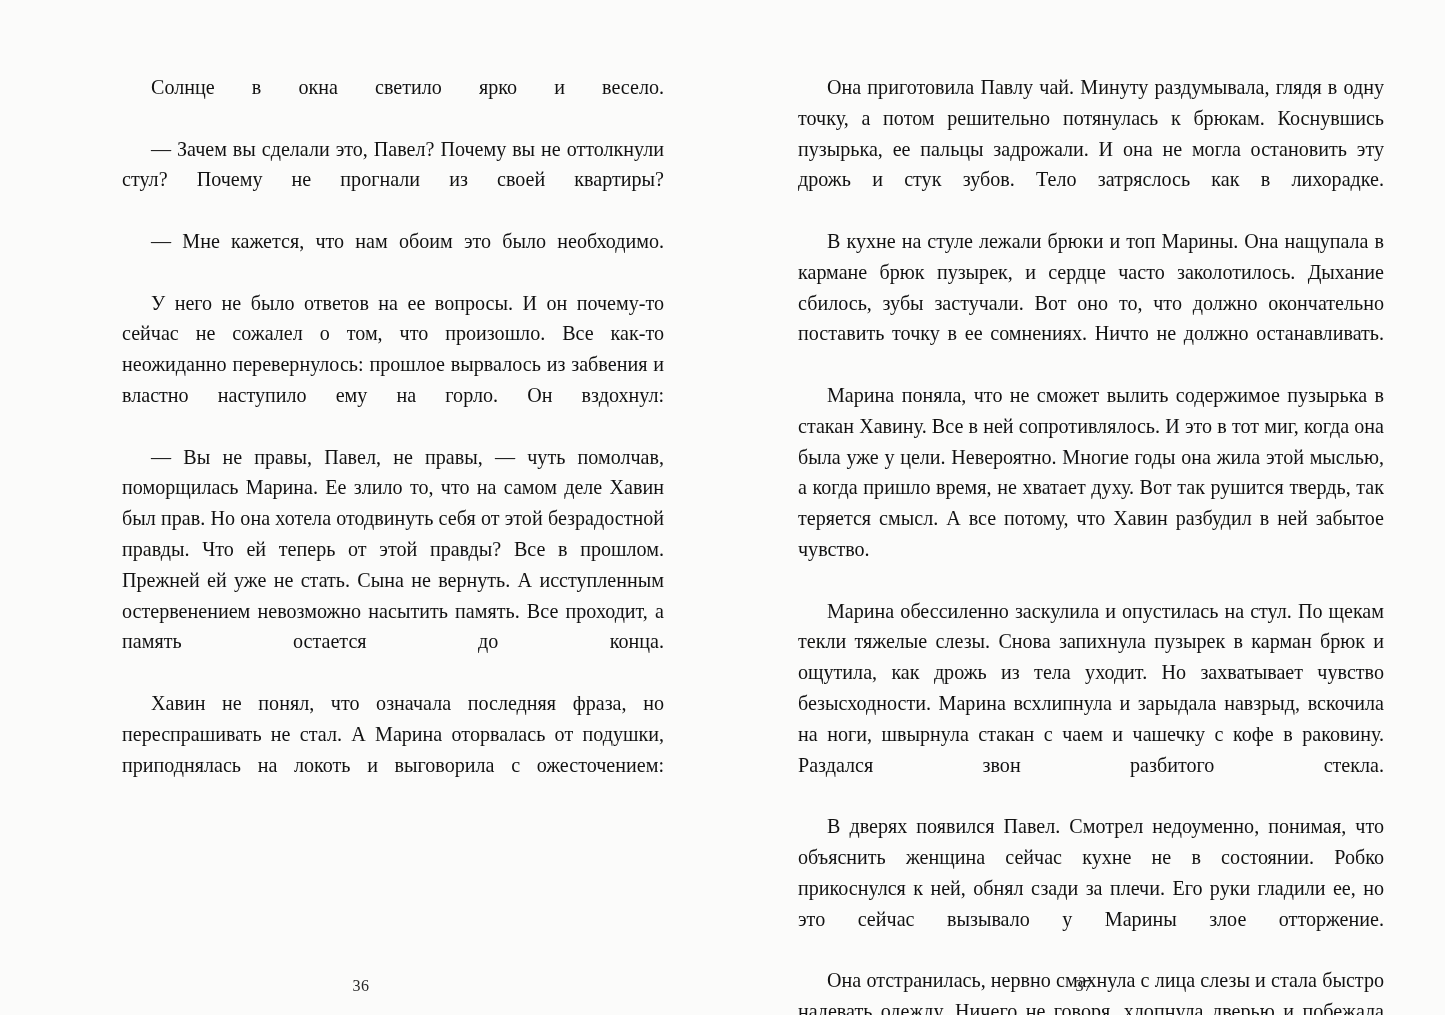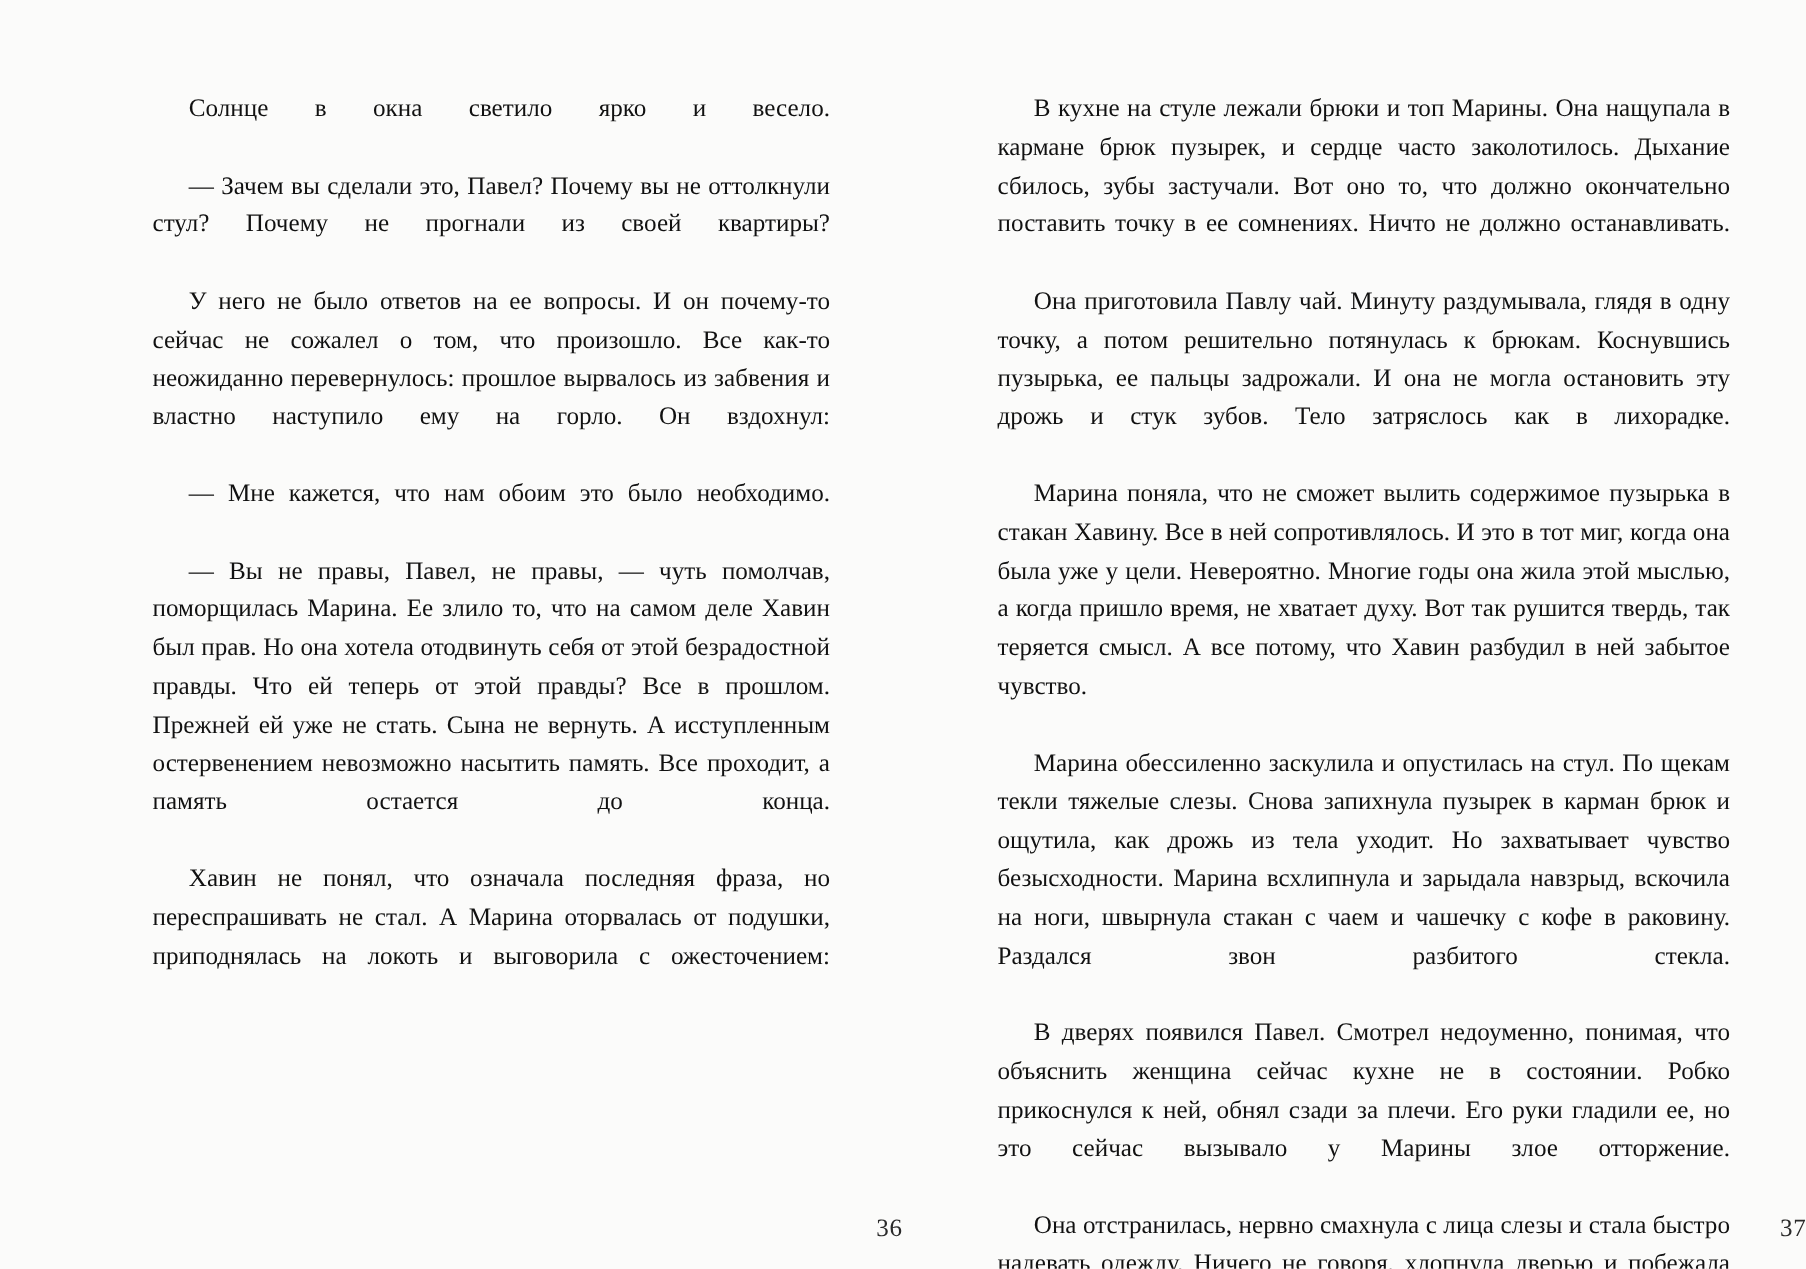--- a/index.html
+++ b/index.html
@@ -70,51 +70,51 @@
   p.para:after {
     content: "";
     display: inline-block;
     width: 100%;
   }
 
   .folio {
     position: absolute;
     bottom: 20px;
     width: 100%;
-    text-align: right;
-    font-size: 20px;
+    text-align: center;
+    font-size: 16px;
     letter-spacing: 0.5px;
     color: #2a2a2a;
     font-family: "Liberation Serif", "DejaVu Serif", serif;
   }
 
   .page-left .folio  { left: 0; }
   .page-right .folio { left: 0; }
 </style>
 </head>
 <body>
 
 <div class="spread">
 
   <div class="page page-left">
     <div class="text-column" id="left-col">
         <p class="para">Солнце в окна светило ярко и весело.</p>
         <p class="para">— Зачем вы сделали это, Павел? Почему вы не оттолкнули стул? Почему не прогнали из своей квартиры?</p>
+        <p class="para">— Мне кажется, что нам обоим это было необходимо.</p>
         <p class="para">У него не было ответов на ее вопросы. И он почему-то сейчас не сожалел о том, что произошло. Все как-то неожиданно перевернулось: прошлое вырвалось из забвения и властно наступило ему на горло. Он вздохнул:</p>
-        <p class="para">— Мне кажется, что нам обоим это было необходимо.</p>
         <p class="para">— Вы не правы, Павел, не правы, — чуть помолчав, поморщилась Марина. Ее злило то, что на самом деле Хавин был прав. Но она хотела отодвинуть себя от этой безрадостной правды. Что ей теперь от этой правды? Все в прошлом. Прежней ей уже не стать. Сына не вернуть. А исступленным остервенением невозможно насытить память. Все проходит, а память остается до конца.</p>
         <p class="para">Хавин не понял, что означала последняя фраза, но переспрашивать не стал. А Марина оторвалась от подушки, приподнялась на локоть и выговорила с ожесточением:</p>
       </div>
     <div class="folio">36</div>
   </div>
 
   <div class="page page-right">
     <div class="text-column" id="right-col">
+        <p class="para">Она приготовила Павлу чай. Минуту раздумывала, глядя в одну точку, а потом решительно потянулась к брюкам. Коснувшись пузырька, ее пальцы задрожали. И она не могла остановить эту дрожь и стук зубов. Тело затряслось как в лихорадке.</p>
         <p class="para">В кухне на стуле лежали брюки и топ Марины. Она нащупала в кармане брюк пузырек, и сердце часто заколотилось. Дыхание сбилось, зубы застучали. Вот оно то, что должно окончательно поставить точку в ее сомнениях. Ничто не должно останавливать.</p>
-        <p class="para">Она приготовила Павлу чай. Минуту раздумывала, глядя в одну точку, а потом решительно потянулась к брюкам. Коснувшись пузырька, ее пальцы задрожали. И она не могла остановить эту дрожь и стук зубов. Тело затряслось как в лихорадке.</p>
         <p class="para">Марина поняла, что не сможет вылить содержимое пузырька в стакан Хавину. Все в ней сопротивлялось. И это в тот миг, когда она была уже у цели. Невероятно. Многие годы она жила этой мыслью, а когда пришло время, не хватает духу. Вот так рушится твердь, так теряется смысл. А все потому, что Хавин разбудил в ней забытое чувство.</p>
         <p class="para">Марина обессиленно заскулила и опустилась на стул. По щекам текли тяжелые слезы. Снова запихнула пузырек в карман брюк и ощутила, как дрожь из тела уходит. Но захватывает чувство безысходности. Марина всхлипнула и зарыдала навзрыд, вскочила на ноги, швырнула стакан с чаем и чашечку с кофе в раковину. Раздался звон разбитого стекла.</p>
         <p class="para">В дверях появился Павел. Смотрел недоуменно, понимая, что объяснить женщина сейчас кухне не в состоянии. Робко прикоснулся к ней, обнял сзади за плечи. Его руки гладили ее, но это сейчас вызывало у Марины злое отторжение.</p>
         <p class="para">Она отстранилась, нервно смахнула с лица слезы и стала быстро надевать одежду. Ничего не говоря, хлопнула дверью и побежала вниз по лестнице.</p>
       </div>
     <div class="folio">37</div>
   </div>
 
 </div>
 

